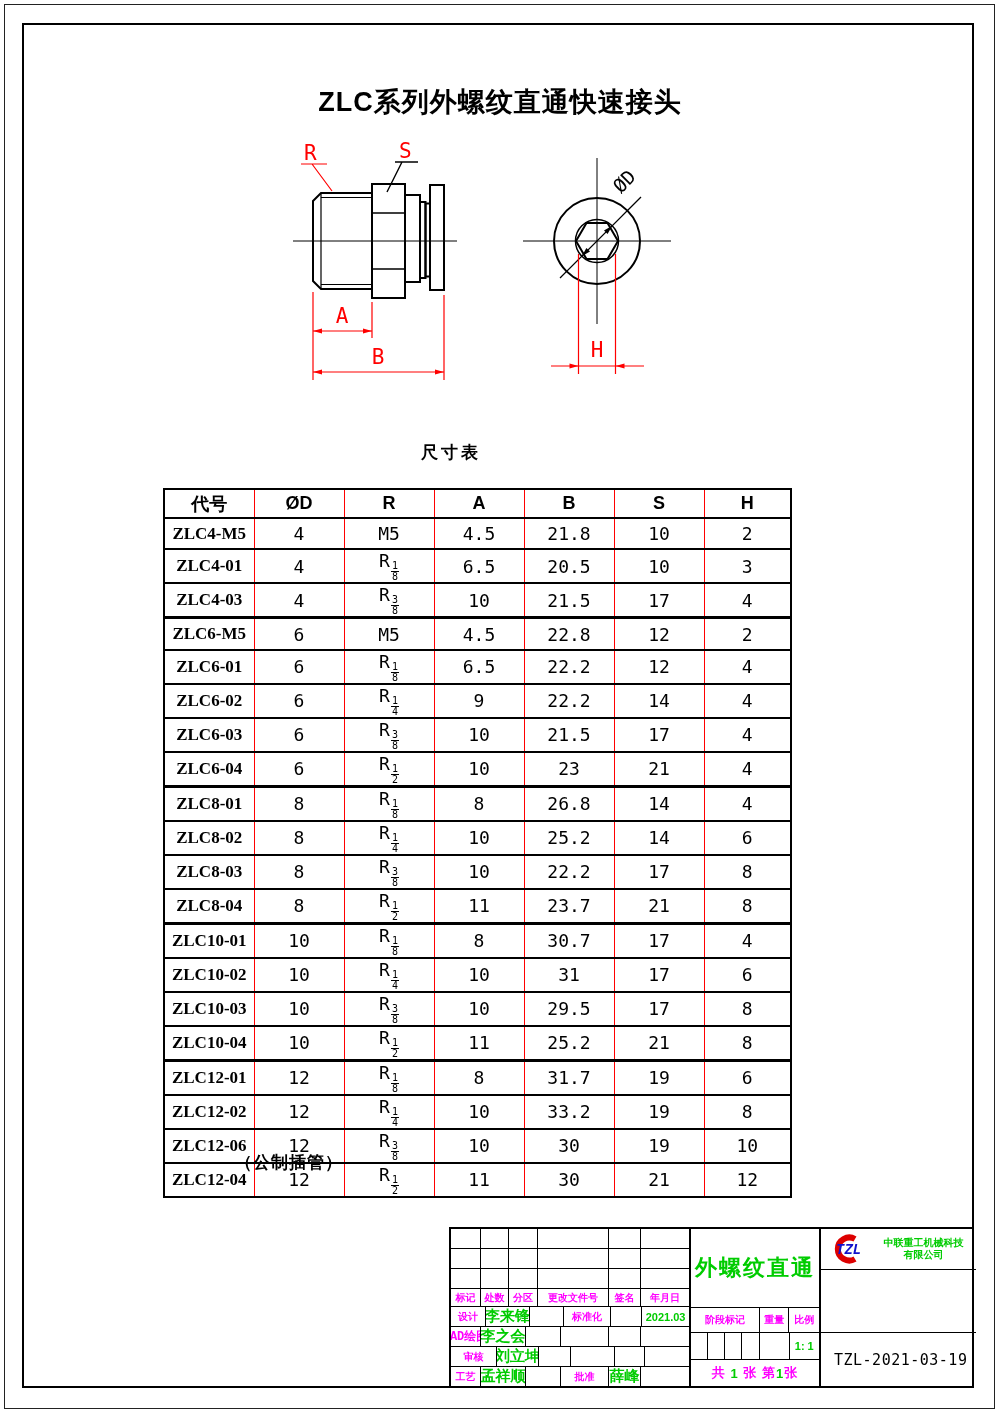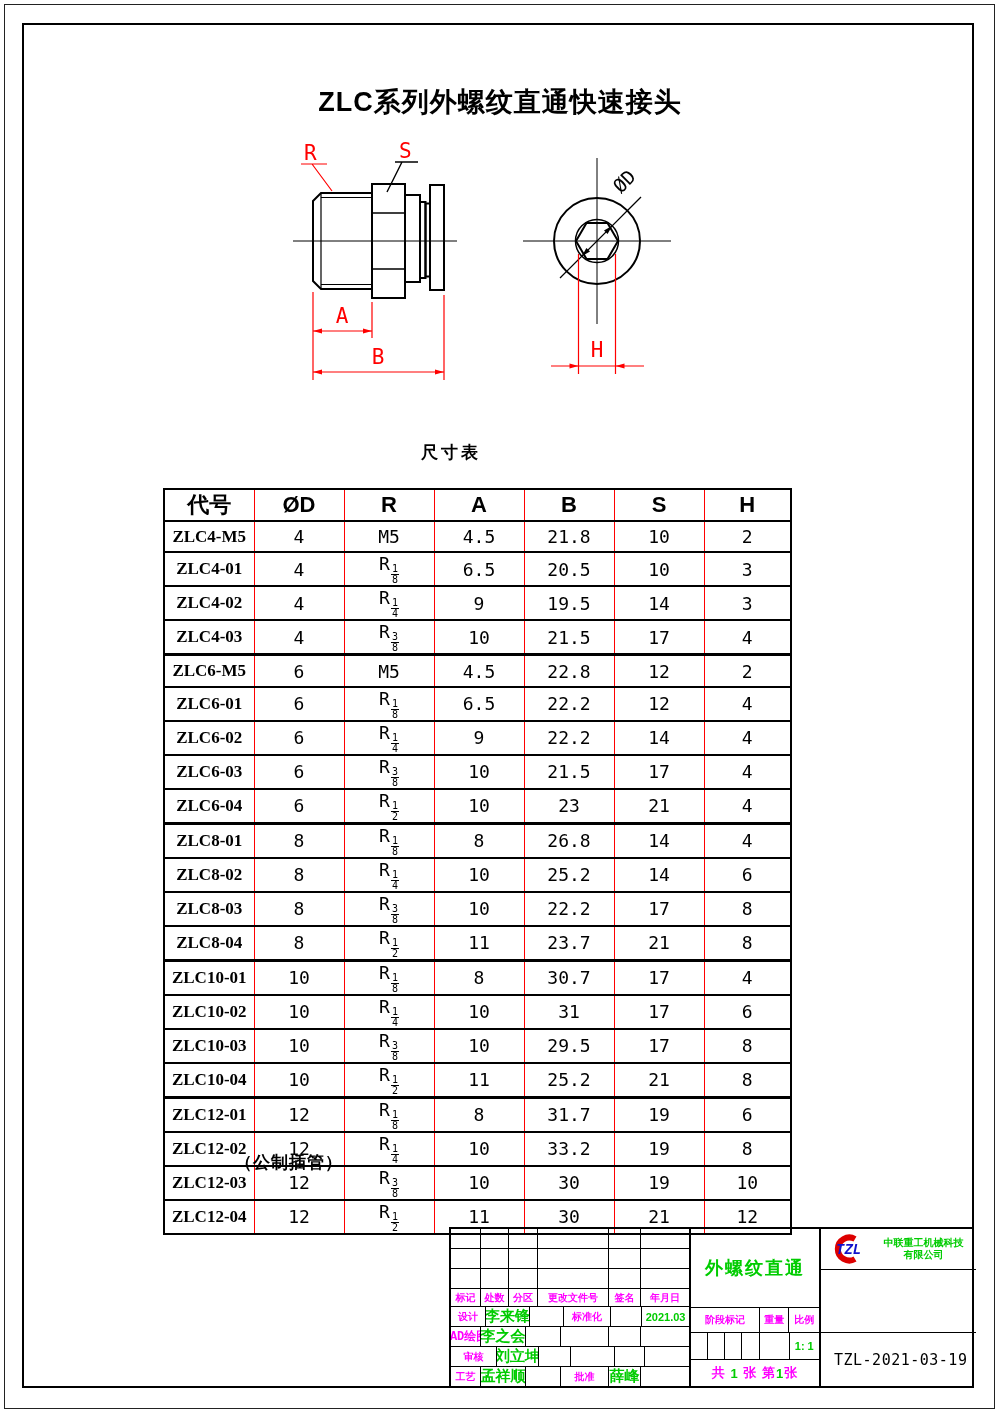--- a/index.html
+++ b/index.html
@@ -13,21 +13,21 @@
     font-size:27px;font-weight:bold;letter-spacing:1px;}
   #table-title{left:361px;top:441px;width:180px;text-align:center;
     font-size:17px;font-weight:bold;letter-spacing:3px;}
 
   
   #dim-table{left:163px;top:488px;border-collapse:collapse;table-layout:fixed;
     border:2px solid #000;}
   #dim-table td,#dim-table th{border-right:1px solid #f00;border-left:1px solid #f00;
     border-top:2px solid #000;border-bottom:2px solid #000;
     text-align:center;vertical-align:middle;padding:0;height:29.4px;overflow:hidden;}
-  #dim-table th{font-size:22px;font-weight:bold;height:27px;
+  #dim-table th{font-size:18px;font-weight:bold;height:27px;
     font-family:"Liberation Sans",sans-serif;}
   #dim-table td{font-size:18px;font-family:"DejaVu Sans Mono",monospace;}
   #dim-table td.code{font-family:"Liberation Serif",serif;font-weight:bold;font-size:17px;}
   #dim-table tr.grp td{border-bottom:3px solid #000;}
   .vfrac{display:inline-flex;flex-direction:column;line-height:1;font-size:10px;
     vertical-align:-2px;margin-left:1px;font-family:"DejaVu Sans Mono",monospace;}
   .vfrac .fn{border-bottom:1px solid #000;padding:0 1px 0px 1px;}
   .vfrac .fd{padding-top:0px;}
   #note{left:235px;top:1151px;font-size:17px;font-weight:bold;letter-spacing:1px;}
 
@@ -38,21 +38,21 @@
   .m{color:#ff00ff;font-family:Liberation Mono, monospace;}
   .g{color:#00cc00;}
   .tb-row{display:flex;box-sizing:border-box;}
   #tb-left{left:0;top:0;width:238px;height:157px;}
   #tb-mid{left:238px;top:0;width:130px;height:157px;border-left:2px solid #000;}
   #tb-right{left:368px;top:0;width:157px;height:157px;border-left:2px solid #000;}
   .lbl{font-size:10px;font-weight:bold;white-space:nowrap;}
   .nm{font-size:15px;font-weight:bold;white-space:nowrap;}
   #part-name-box{height:78px;border-bottom:1px solid #000;display:flex;
     align-items:center;justify-content:center;}
-  #part-name{font-size:18px;font-weight:bold;letter-spacing:2px;}
+  #part-name{font-size:22px;font-weight:bold;letter-spacing:2px;}
   #scale-value,#date-value{font-size:11px;font-weight:bold;}
   #sheet-line{height:26px;display:flex;align-items:center;justify-content:center;
     font-size:13px;font-weight:bold;letter-spacing:1px;}
   #logo-box{height:40px;border-bottom:1px solid #000;display:flex;align-items:center;
     padding-left:4px;}
   #company-name{font-size:10px;font-weight:bold;line-height:1.2;text-align:center;
     flex:1;padding-right:2px;font-family:Liberation Serif, serif;}
   #empty-box{height:62px;border-bottom:1px solid #000;}
   #number-box{height:53px;display:flex;align-items:center;padding-left:13px;
     font-family:"DejaVu Sans Mono",monospace;font-size:15px;letter-spacing:0.5px;}
@@ -164,32 +164,20 @@
         <td>4</td>
         <td>R<span class="vfrac">
             <span class="fn">1</span>
             <span class="fd">8</span>
           </span></td>
         <td>6.5</td>
         <td>20.5</td>
         <td>10</td>
         <td>3</td>
       </tr>
-      <tr>
-        <td class="code">ZLC4-02</td>
-        <td>4</td>
-        <td>R<span class="vfrac">
-            <span class="fn">1</span>
-            <span class="fd">4</span>
-          </span></td>
-        <td>9</td>
-        <td>19.5</td>
-        <td>14</td>
-        <td>3</td>
-      </tr>
       <tr class="grp">
         <td class="code">ZLC4-03</td>
         <td>4</td>
         <td>R<span class="vfrac">
             <span class="fn">3</span>
             <span class="fd">8</span>
           </span></td>
         <td>10</td>
         <td>21.5</td>
         <td>17</td>
@@ -366,21 +354,21 @@
         <td>R<span class="vfrac">
             <span class="fn">1</span>
             <span class="fd">4</span>
           </span></td>
         <td>10</td>
         <td>33.2</td>
         <td>19</td>
         <td>8</td>
       </tr>
       <tr>
-        <td class="code">ZLC12-03</td>
+        <td class="code">ZLC12-06</td>
         <td>12</td>
         <td>R<span class="vfrac">
             <span class="fn">3</span>
             <span class="fd">8</span>
           </span></td>
         <td>10</td>
         <td>30</td>
         <td>19</td>
         <td>10</td>
       </tr>

